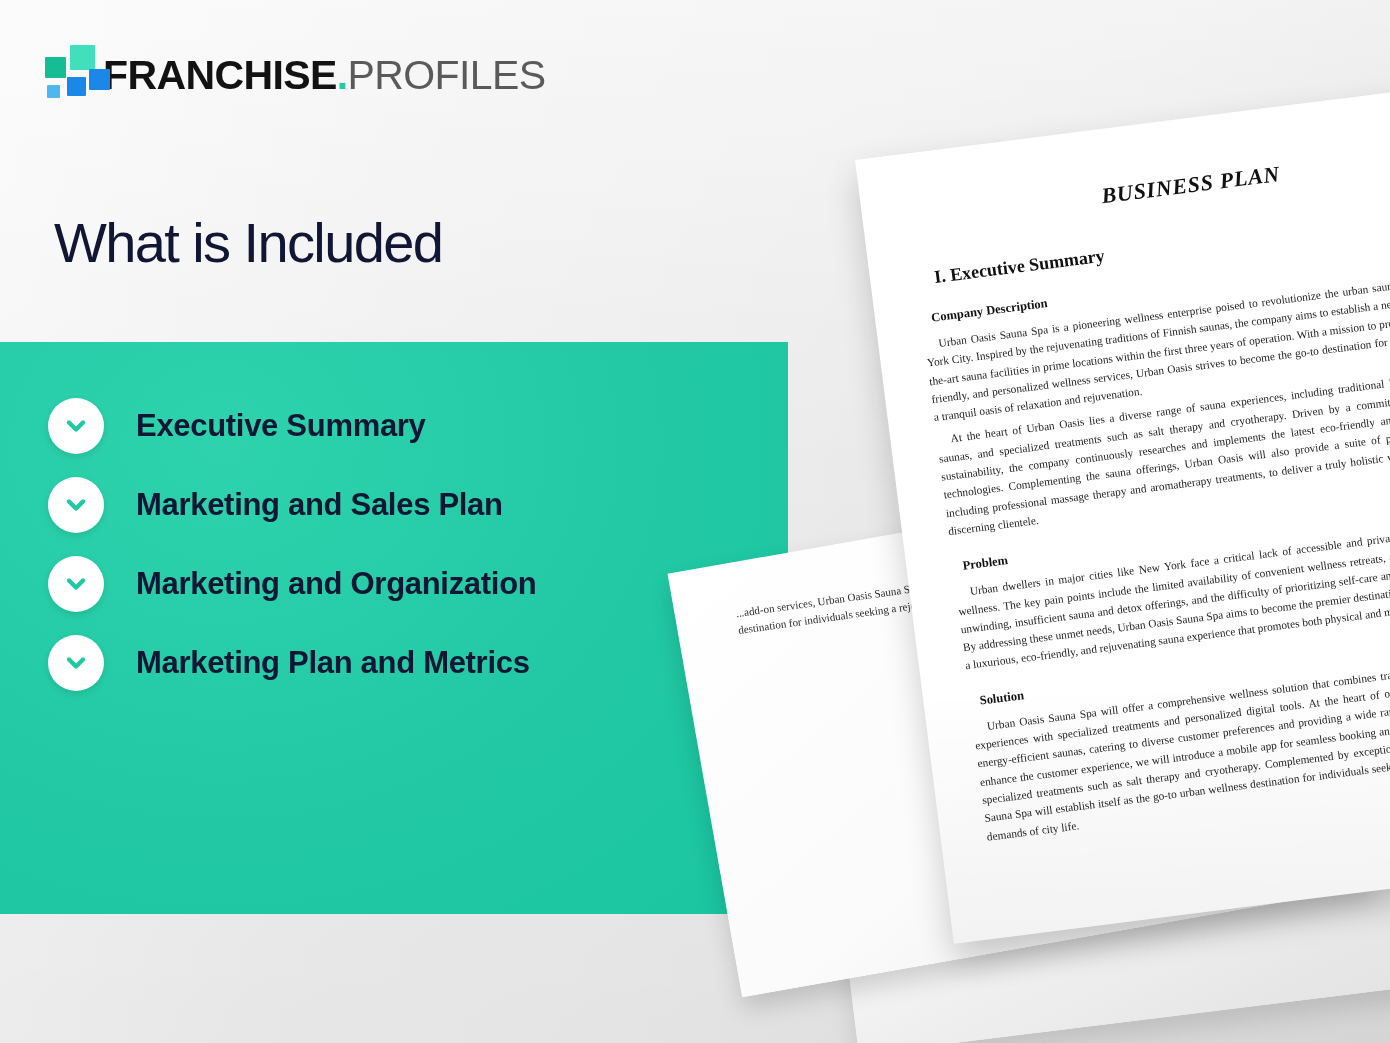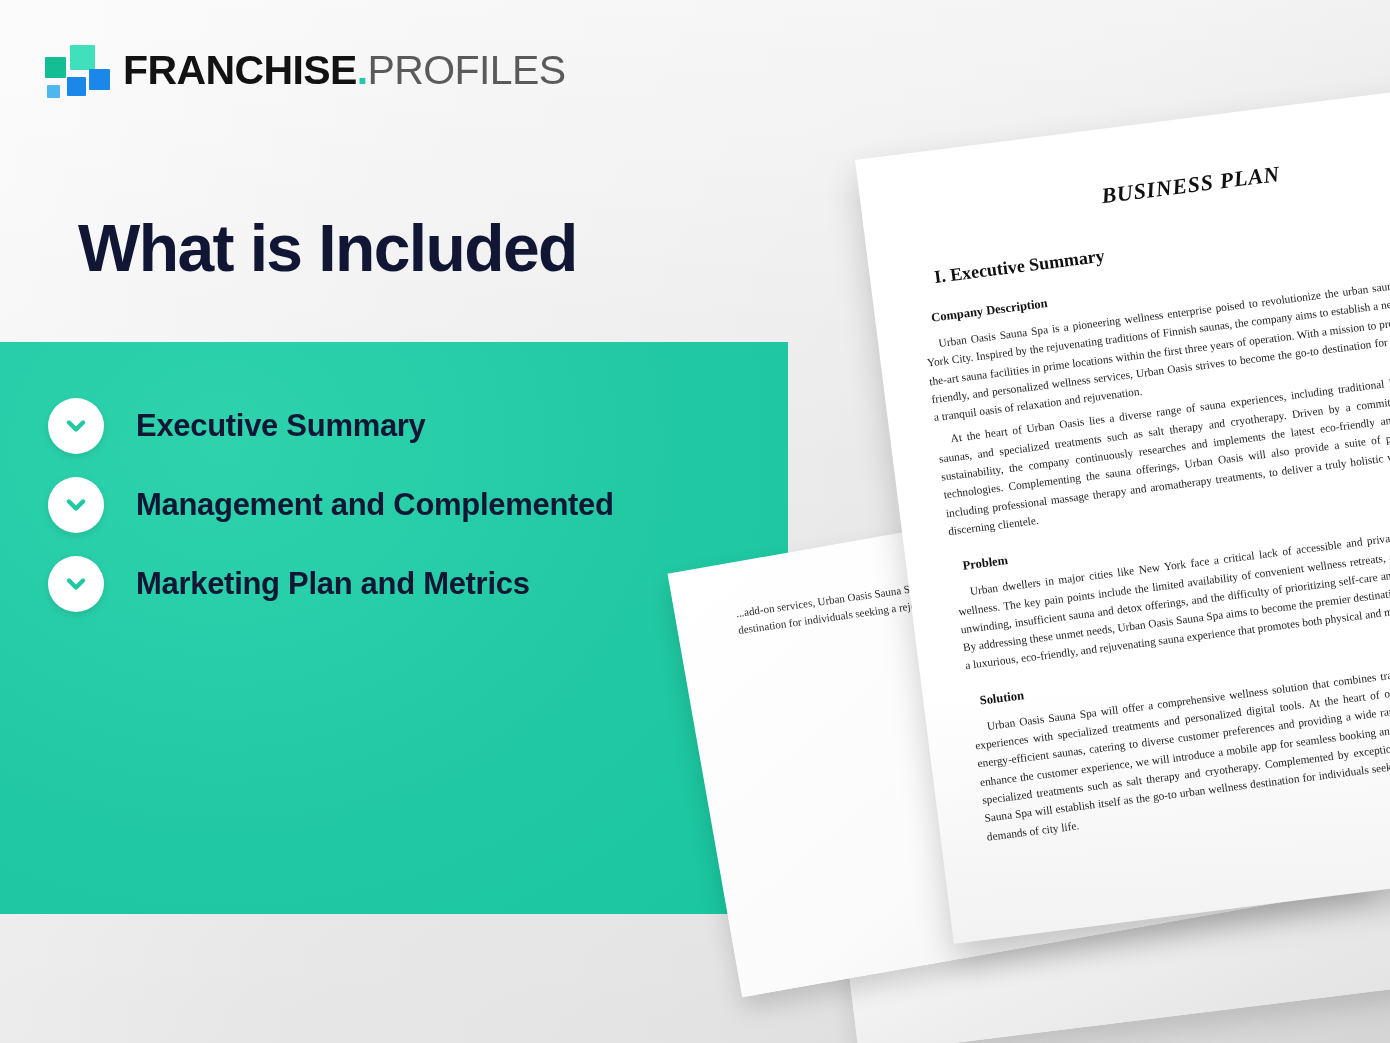--- a/index.html
+++ b/index.html
@@ -28,22 +28,21 @@
     left: 0; top: 0; right: 0; bottom: 0;
     background: linear-gradient(180deg, rgba(255,255,255,0.55) 0%, rgba(255,255,255,0.0) 45%, rgba(0,0,0,0.035) 100%);
   }
 
   
   .logo {
     position: absolute;
     left: 45px;
     top: 44px;
     display: flex;
-    align-items: center;
-    gap: 20px;
+    align-items: flex-end;
     z-index: 6;
   }
   .logo-mark {
     position: relative;
     width: 58px;
     height: 52px;
   }
   .logo-mark i {
     position: absolute;
     display: block;
@@ -63,27 +62,26 @@
   }
   .logo-text .bold { font-weight: 700; color: #121212; }
   .logo-text .dot  { font-weight: 700; color: #27c8a4; }
   .logo-text .thin { font-weight: 400; color: #5a5a5a; }
 
   
   .headline {
     position: absolute;
     left: 54px;
     top: 214px;
-    font-size: 66px;
-    font-weight: 700;
+    font-size: 56px;
+    font-weight: 400;
     letter-spacing: -1.6px;
     color: #101634;
     line-height: 1.05;
     z-index: 6;
-    margin-left: 24px;
   }
 
   
   .panel {
     position: absolute;
     left: 0;
     top: 342px;
     width: 788px;
     height: 572px;
     background: radial-gradient(120% 140% at 28% 18%, #2ed3ad 0%, #22c9a4 45%, #15c49d 100%);
@@ -262,28 +260,36 @@
     <span class="bullet">
       <svg width="30" height="30" viewBox="0 0 30 30">
           <path d="M8 11.5 L15 18.5 L22 11.5" fill="none" stroke="#21c9a2" stroke-width="4.4" stroke-linecap="round" stroke-linejoin="round"></path>
         </svg>
     </span>
     <span class="item-label">Executive Summary</span>
   </div>
 
 
 
-
   <div class="list-item">
     <span class="bullet">
       <svg width="30" height="30" viewBox="0 0 30 30">
           <path d="M8 11.5 L15 18.5 L22 11.5" fill="none" stroke="#21c9a2" stroke-width="4.4" stroke-linecap="round" stroke-linejoin="round"></path>
         </svg>
     </span>
-    <span class="item-label">Management and Complemented</span>
+    <span class="item-label">Marketing and Sales Plan</span>
+  </div>
+
+  <div class="list-item">
+    <span class="bullet">
+      <svg width="30" height="30" viewBox="0 0 30 30">
+          <path d="M8 11.5 L15 18.5 L22 11.5" fill="none" stroke="#21c9a2" stroke-width="4.4" stroke-linecap="round" stroke-linejoin="round"></path>
+        </svg>
+    </span>
+    <span class="item-label">Marketing and Organization</span>
   </div>
 
   <div class="list-item">
     <span class="bullet">
       <svg width="30" height="30" viewBox="0 0 30 30">
           <path d="M8 11.5 L15 18.5 L22 11.5" fill="none" stroke="#21c9a2" stroke-width="4.4" stroke-linecap="round" stroke-linejoin="round"></path>
         </svg>
     </span>
     <span class="item-label">Marketing Plan and Metrics</span>
   </div>

